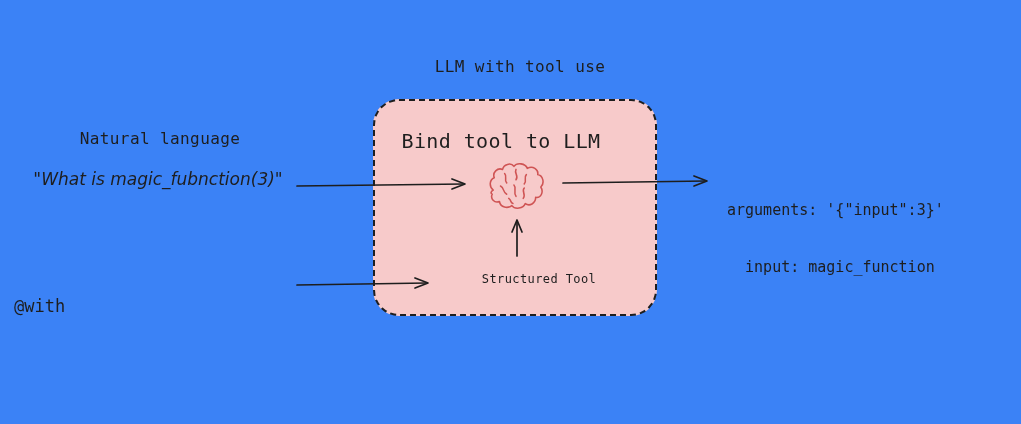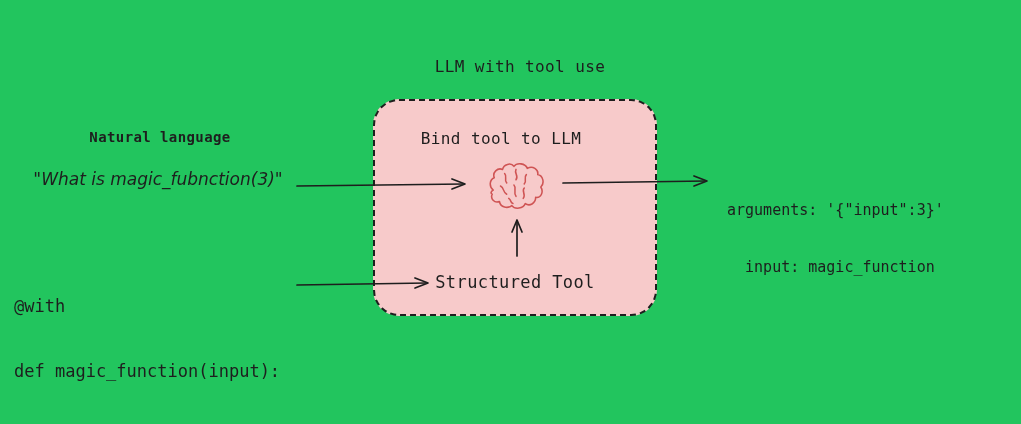--- a/index.html
+++ b/index.html
@@ -4,41 +4,40 @@
 <style>
   html, body {
     margin: 0;
     padding: 0;
     background: #ffffff;
   }
   .canvas {
     position: relative;
     width: 1021px;
     height: 424px;
-    background: #22c55e;
+    background: #3b82f6;
     overflow: hidden;
     font-family: "DejaVu Sans Mono", "Liberation Mono", monospace;
     color: #1e1e1e;
   }
   .abs { position: absolute; }
 
   .diagram-title {
     top: 57px;
     left: 0;
     width: 1040px;
     text-align: center;
     font-size: 16px;
     letter-spacing: 0.4px;
   }
 
   .section-heading {
-    font-size: 14px;
+    font-size: 16px;
     letter-spacing: 0.4px;
     white-space: pre;
-    font-weight: bold;
   }
   .heading-left   { top: 129px; left: 20px; width: 280px; text-align: center; }
   .heading-right  { top: 129px; left: 722px; }
 
   .handwritten-quote {
     top: 169px;
     left: 12px;
     width: 292px;
     text-align: center;
     font-family: "DejaVu Sans", "Liberation Sans", sans-serif;
@@ -71,30 +70,31 @@
     box-sizing: border-box;
     background: #f7caca;
     border: 2.2px dashed #1e1e1e;
     border-radius: 26px;
   }
   .box-heading {
     top: 129px;
     left: 373px;
     width: 256px;
     text-align: center;
-    font-size: 16px;
+    font-size: 20px;
     letter-spacing: 0.4px;
   }
   .structured-tool-label {
     top: 272px;
     left: 373px;
     width: 284px;
     text-align: center;
-    font-size: 17px;
+    font-size: 12px;
     letter-spacing: 0.4px;
+    padding-left: 24px;
   }
 
   .brain-svg {
     top: 162px;
     left: 486px;
     width: 60px;
     height: 49px;
   }
   .brain-svg path {
     fill: none;
@@ -138,21 +138,20 @@
     <path d="M14 23 C18 25 16 29 20 31"></path>
     <path d="M27 22 C30 25 26 29 29 33"></path>
     <path d="M37 25 C34 28 39 31 36 35"></path>
     <path d="M22 35 C25 37 23 39 26 40"></path>
   </svg>
 
   <div class="abs section-heading heading-left">Natural language</div>
   <div class="abs handwritten-quote">"What is magic_fubnction(3)"</div>
   <div class="abs code-block">
     <div>@with</div>
-    <div>def magic_function(input):</div>
     
   </div>
 
   <div class="abs payload-block">
     <div>arguments: '{"input":3}'</div>
     <div>  input: magic_function</div>
   </div>
 
   <svg class="abs arrow-layer">
     <g>

